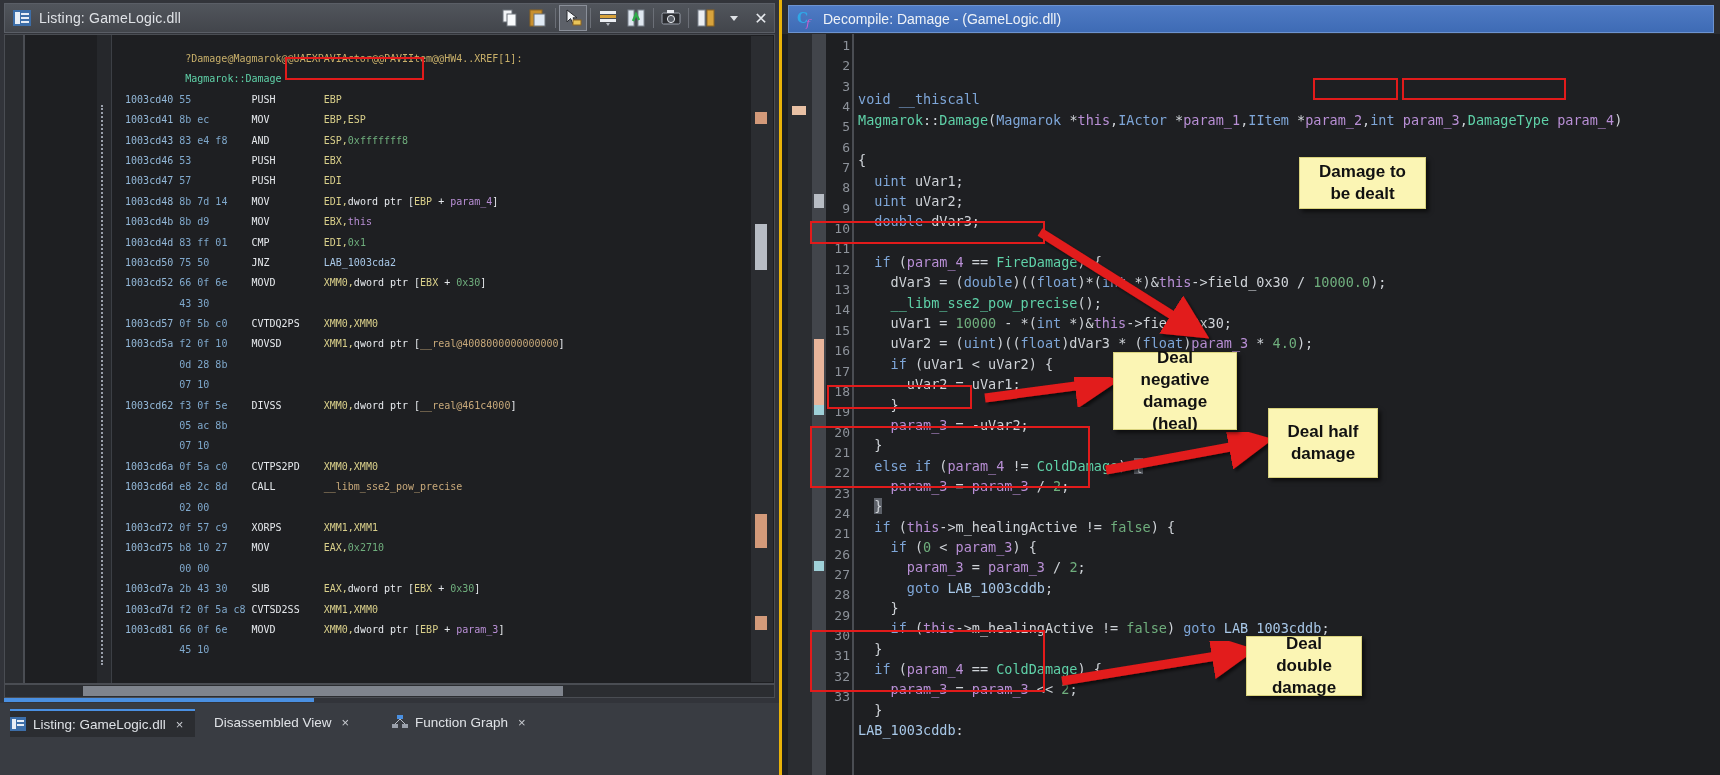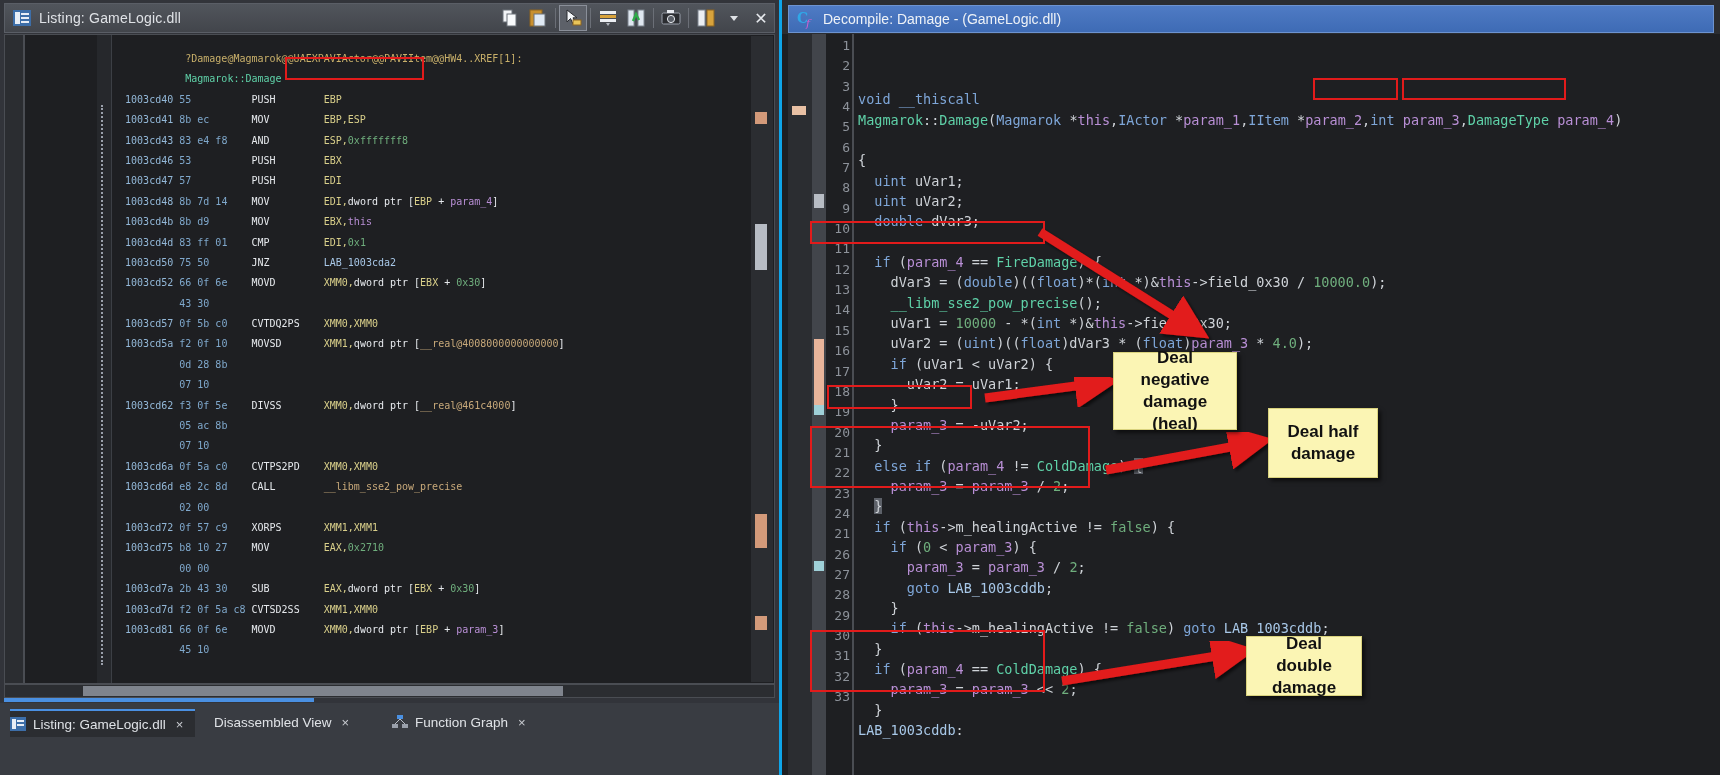--- a/index.html
+++ b/index.html
@@ -3,21 +3,21 @@
 <meta charset="utf-8">
 <style>
   html,body{margin:0;padding:0;}
   body{
     width:1720px;height:775px;overflow:hidden;
     background:#2e3034;
     font-family:"DejaVu Sans Mono", monospace;
     font-size:13px;
     -webkit-font-smoothing:antialiased;
   }
-  .app{position:relative;width:1720px;height:775px;background:#0ea5e9;}
+  .app{position:relative;width:1720px;height:775px;background:#eab308;}
 
   
   .left-panel{position:absolute;left:0;top:0;width:779px;height:775px;background:#32343a;}
   .left-title{
     position:absolute;left:4px;top:3px;width:771px;height:30px;
     background:linear-gradient(#51555c,#42454b);
     border:1px solid #5a5e66;box-sizing:border-box;
     display:flex;align-items:center;
   }
   .lt-icon{width:18px;height:16px;margin-left:8px;margin-right:8px;position:relative;flex:0 0 auto;}
@@ -344,17 +344,18 @@
   </svg>
 
   <div class="redbox" style="left:285px;top:57px;width:139px;height:23px;"></div>
   <div class="redbox" style="left:1313px;top:78px;width:85px;height:22px;"></div>
   <div class="redbox" style="left:1402px;top:78px;width:164px;height:22px;"></div>
   <div class="redbox" style="left:810px;top:221px;width:235px;height:23px;"></div>
   <div class="redbox" style="left:827px;top:385px;width:145px;height:24px;"></div>
   <div class="redbox" style="left:810px;top:426px;width:280px;height:62px;"></div>
   <div class="redbox" style="left:810px;top:630px;width:235px;height:62px;"></div>
 
+  <div class="note" style="left:1299px;top:157px;width:127px;height:52px;">Damage to be dealt</div>
   <div class="note" style="left:1113px;top:352px;width:124px;height:78px;">Deal negative damage (heal)</div>
   <div class="note" style="left:1268px;top:408px;width:110px;height:70px;">Deal half damage</div>
   <div class="note" style="left:1246px;top:624px;width:116px;height:60px;margin-top:12px;">Deal double damage</div>
 
 </div>
 
 </body></html>

